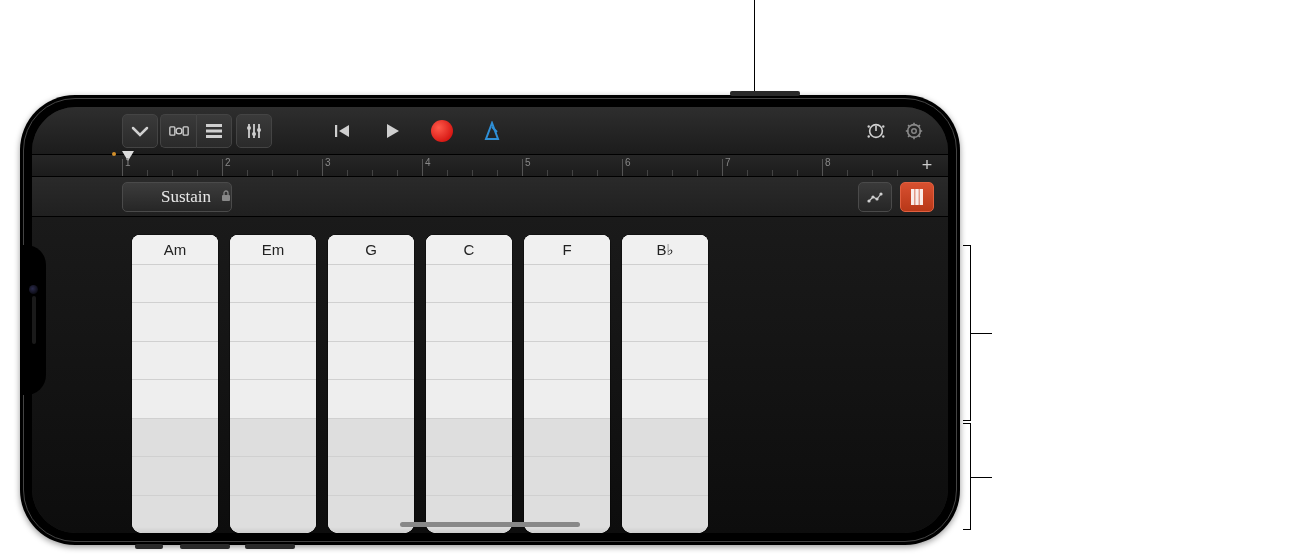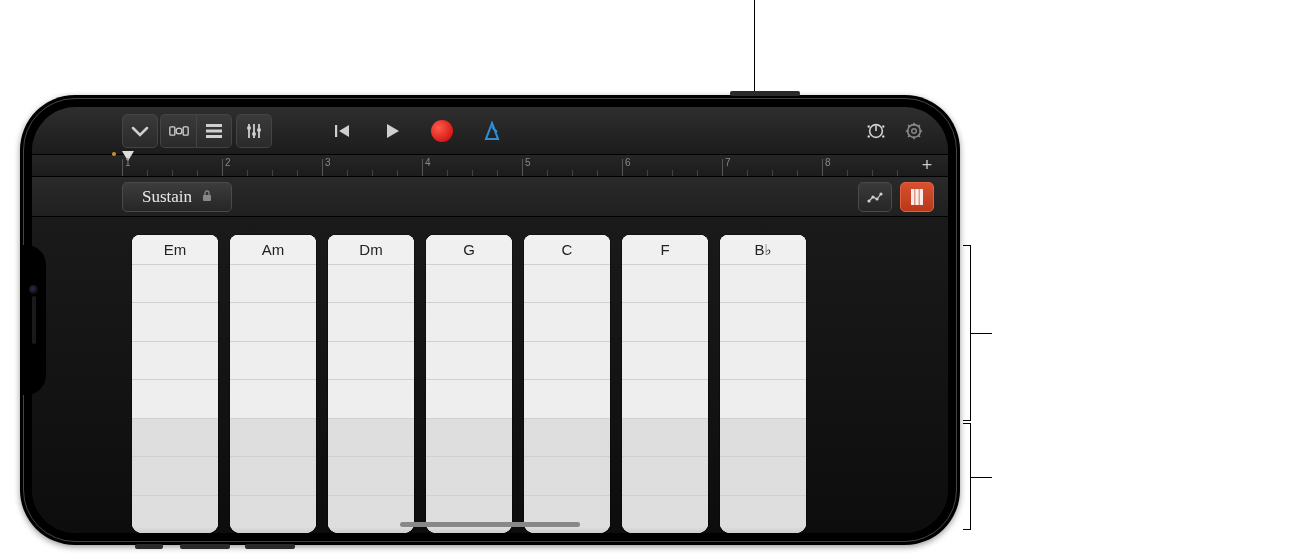--- a/index.html
+++ b/index.html
@@ -168,21 +168,21 @@
     background: linear-gradient(#2a2a2a,#202020);
     display:flex; align-items:center;
     padding: 0 14px 0 90px;
     gap:8px;
     border-bottom:1px solid #000;
   }
   .sustain {
     height:30px; width:110px;
     background: linear-gradient(#3c3c3c,#262626);
     border:1px solid #4a4a4a; border-radius:5px;
-    display:flex; align-items:center; justify-content:center;
+    display:flex; align-items:center; justify-content:flex-end;
     color:#e8e8e8;
     font-family: 'Brush Script MT', cursive;
     font-size:17px;
     gap:10px;
   }
   .lock-ico { font-size:10px; color:#888; }
   .cr-spacer{flex:1;}
   .sq-btn {
     width:34px; height:30px; border-radius:5px;
     background:linear-gradient(#3a3a3a,#262626);
@@ -452,48 +452,38 @@
         <svg width="14" height="18" viewBox="0 0 14 18">
           <rect x="1" y="1" width="3.5" height="16" fill="#fff" opacity=".9"></rect>
           <rect x="5.25" y="1" width="3.5" height="16" fill="#fff" opacity=".9"></rect>
           <rect x="9.5" y="1" width="3.5" height="16" fill="#fff" opacity=".9"></rect>
         </svg>
       </div>
     </div>
 
     <div class="instrument">
       <div class="chord-strip">
+        <div class="chord-label">Am</div>
+        <div class="seg"></div>
+          <div class="seg"></div>
+          <div class="seg"></div>
+          <div class="seg"></div>
+          <div class="seg dark"></div>
+          <div class="seg dark"></div>
+          <div class="seg dark"></div>
+      </div>
+      <div class="chord-strip">
         <div class="chord-label">Em</div>
         <div class="seg"></div>
         <div class="seg"></div>
         <div class="seg"></div>
         <div class="seg"></div>
         <div class="seg dark"></div>
         <div class="seg dark"></div>
         <div class="seg dark"></div>
-      </div>
-      <div class="chord-strip">
-        <div class="chord-label">Am</div>
-        <div class="seg"></div>
-          <div class="seg"></div>
-          <div class="seg"></div>
-          <div class="seg"></div>
-          <div class="seg dark"></div>
-          <div class="seg dark"></div>
-          <div class="seg dark"></div>
-      </div>
-      <div class="chord-strip">
-        <div class="chord-label">Dm</div>
-        <div class="seg"></div>
-          <div class="seg"></div>
-          <div class="seg"></div>
-          <div class="seg"></div>
-          <div class="seg dark"></div>
-          <div class="seg dark"></div>
-          <div class="seg dark"></div>
       </div>
       <div class="chord-strip">
         <div class="chord-label">G</div>
         <div class="seg"></div>
           <div class="seg"></div>
           <div class="seg"></div>
           <div class="seg"></div>
           <div class="seg dark"></div>
           <div class="seg dark"></div>
           <div class="seg dark"></div>

